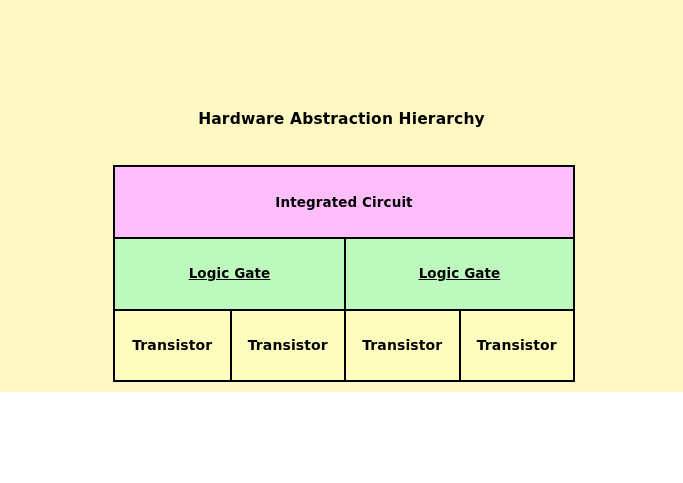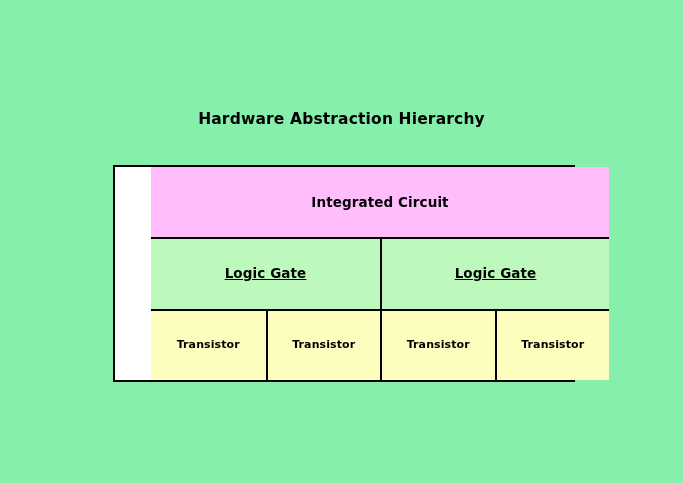--- a/index.html
+++ b/index.html
@@ -17,22 +17,22 @@
     color: #000000;
     -webkit-font-smoothing: antialiased;
   }
 
   
   #figure {
     position: absolute;
     left: 0;
     top: 0;
     width: 683px;
-    height: 483px;
-    background: #86efac;
+    height: 392px;
+    background: #fef9c3;
   }
 
   
   #chart-title {
     position: absolute;
     left: 0;
     top: 110px;
     width: 683px;
     text-align: center;
     font-size: 15.5px;
@@ -55,21 +55,20 @@
     flex-direction: column;
     background: #ffffff;
   }
 
   
   .tier-row {
     display: flex;
     flex-direction: row;
     width: 100%;
     box-sizing: border-box;
-    margin-left: 36px;
   }
   .tier-row.tier-ic      { height: 70px; }
   .tier-row.tier-gate    { height: 71.5px; border-top: 2px solid #000000; text-decoration: underline; }
   .tier-row.tier-trans   { height: 71.5px; border-top: 2px solid #000000; }
 
   
   .tier-cell {
     box-sizing: border-box;
     display: flex;
     align-items: center;
@@ -91,21 +90,21 @@
     flex: 1 1 100%;
     background: #ffbdfc;
   }
   .cell-gate {
     flex: 1 1 50%;
     background: #bdf9bd;
   }
   .cell-transistor {
     flex: 1 1 25%;
     background: #fdfdbd;
-    font-size: 11px;
+    font-size: 14px;
   }
 </style>
 </head>
 <body>
 
 <div id="figure">
 
   <div id="chart-title">Hardware Abstraction Hierarchy</div>
 
   <div id="hierarchy-diagram">

